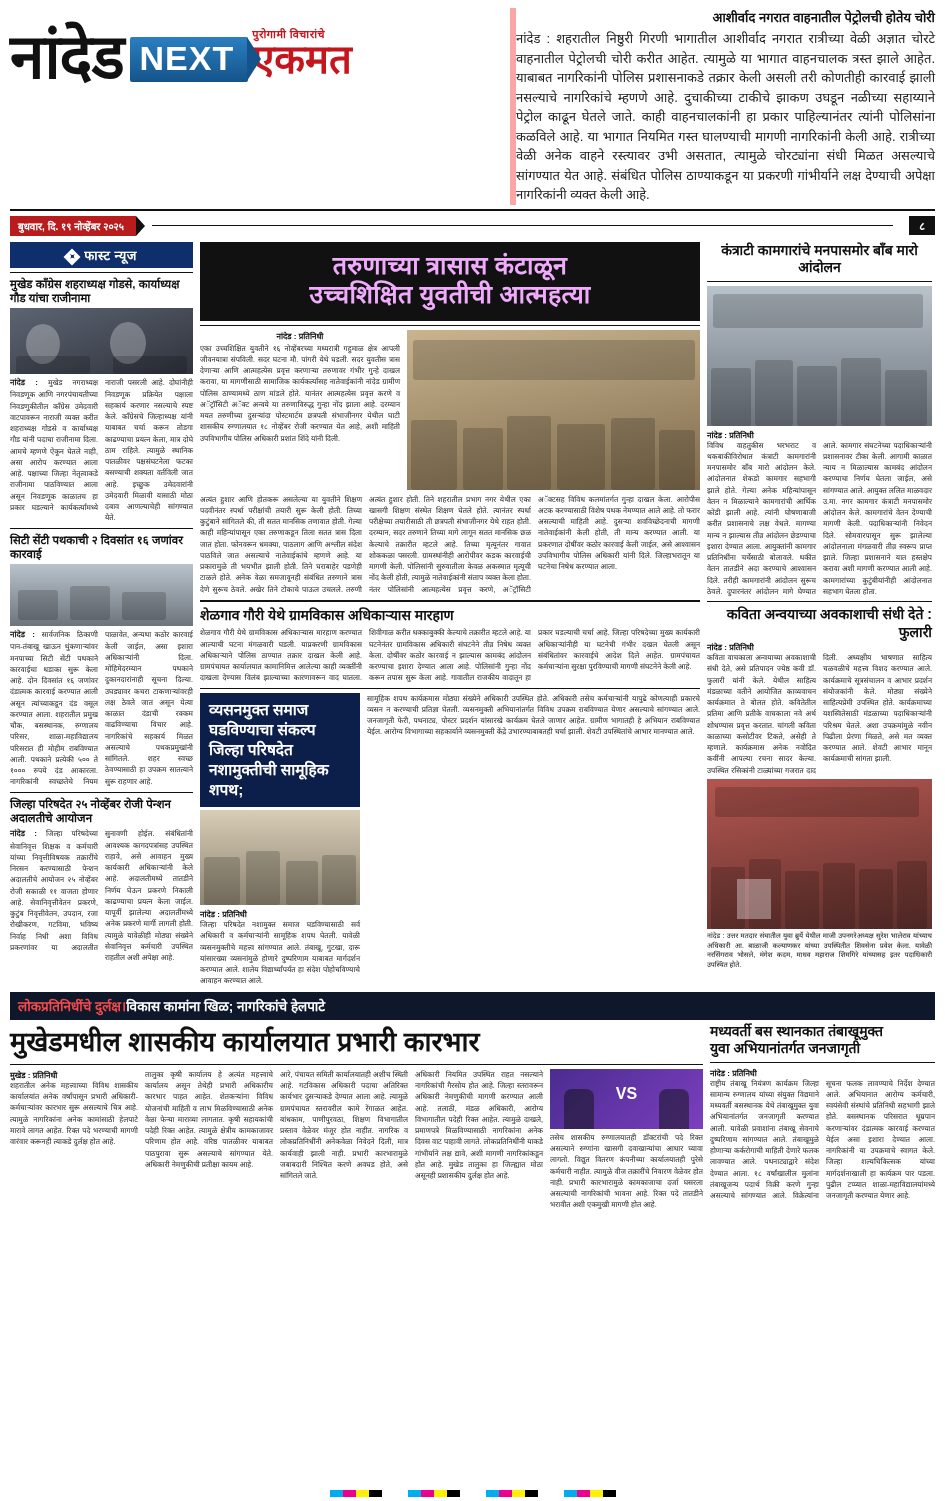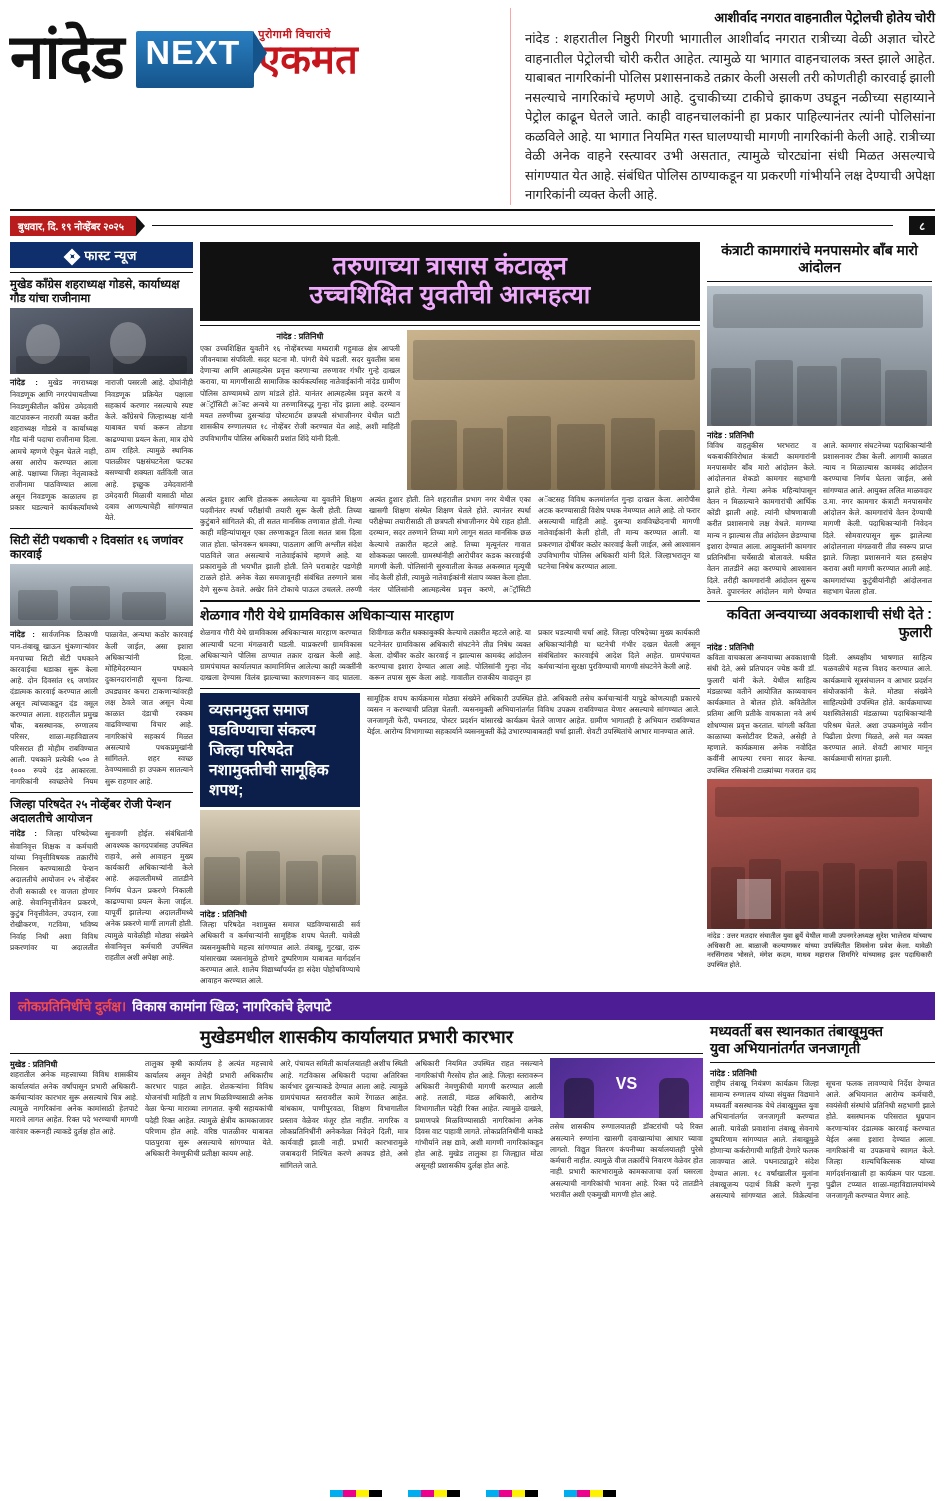--- a/index.html
+++ b/index.html
@@ -17,35 +17,35 @@
   .masthead { display:flex; align-items:flex-start; border-bottom:2px solid #111; padding-bottom:4px; }
   .logo-block { display:flex; align-items:center; flex:0 0 500px; }
   .logo-nanded {
     font-family:"Liberation Serif", serif;
     font-size:62px; font-weight:bold; letter-spacing:-1px; line-height:1;
     color:#111; padding-top:18px;
   }
   .logo-next {
     background:linear-gradient(#2a7fc1,#15548b);
     color:#fff; font-weight:bold; font-size:34px;
-    padding:2px 14px 16px 10px; margin-left:12px; margin-top:22px;
+    padding:2px 14px 4px 10px; margin-left:6px; margin-top:22px;
     position:relative; font-family:"Liberation Sans", sans-serif;
     letter-spacing:1px;
     border-radius:2px;
   }
   .logo-next:after{
     content:""; position:absolute; right:-13px; top:0; width:0; height:0;
     border-top:22px solid transparent; border-bottom:22px solid transparent;
     border-left:14px solid #15548b;
   }
   .ekmat-wrap { margin-left:4px; margin-top:8px; }
   .ekmat-top { color:#c4161c; font-size:11px; font-weight:bold; letter-spacing:.5px; }
   .ekmat { font-family:"Liberation Serif", serif; color:#c4161c; font-size:40px; font-weight:bold; line-height:.95; }
 
-  .masthead-right { flex:1; padding-left:14px; border-left:1px solid #fca5a5;font-family:Liberation Serif, serif; }
+  .masthead-right { flex:1; border-left:6px solid #fca5a5; }
   .mh-head { font-size:13px; font-weight:bold; text-align:right; color:#111; margin-bottom:3px; }
   .mh-body { font-size:13px; line-height:1.5; text-align:justify; color:#222; }
 
   
   .datebar { display:flex; align-items:center; margin-top:5px; }
   .datebar .dd {
     background:#b91c1c; color:#fff; font-size:10px; font-weight:bold;
     padding:3px 12px 3px 8px; position:relative;
   }
   .datebar .dd:after{
@@ -90,26 +90,26 @@
   }
   .mainhead .l1 { font-size:25px; font-weight:bold; line-height:1.18; letter-spacing:.3px;}
   .subhead-red { color:#c4161c; font-size:12.5px; font-weight:bold; text-align:center; padding:5px 2px 3px; }
 
   .box-head-dark {
     background:#0c1f4a; color:#fff; font-weight:bold; font-size:15.5px;
     padding:7px 9px; line-height:1.3;
   }
 
   .ribbon {
-    background:#4c1d95; color:#fff; font-size:13.5px; font-weight:bold;
-    padding:5px 8px; display:flex; gap:6px; align-items:center;
+    background:#0f172a; color:#fff; font-size:13.5px; font-weight:bold;
+    padding:5px 8px; display:flex; align-items:center;
   }
   .ribbon .rd { color:#f14b4b; }
 
-  .bigbanner { font-size:18px; font-weight:bold; text-align:center; line-height:1.15; padding:4px 0 2px; }
+  .bigbanner { font-size:27px; font-weight:bold; line-height:1.15; padding:4px 0 2px; }
 
   
   .colorbar { position:absolute; left:0; bottom:4px; width:945px; display:flex; justify-content:center; gap:26px; }
   .cgroup { display:flex; }
   .cgroup i { display:block; width:13px; height:7px; }
 
   
   .ph-people { background:linear-gradient(160deg,#5d6472,#2f333c); }
   .ph-hall   { background:linear-gradient(170deg,#c9b48e,#7d6a4c); }
   .ph-street { background:linear-gradient(180deg,#b9c3cc,#6d747c); }

